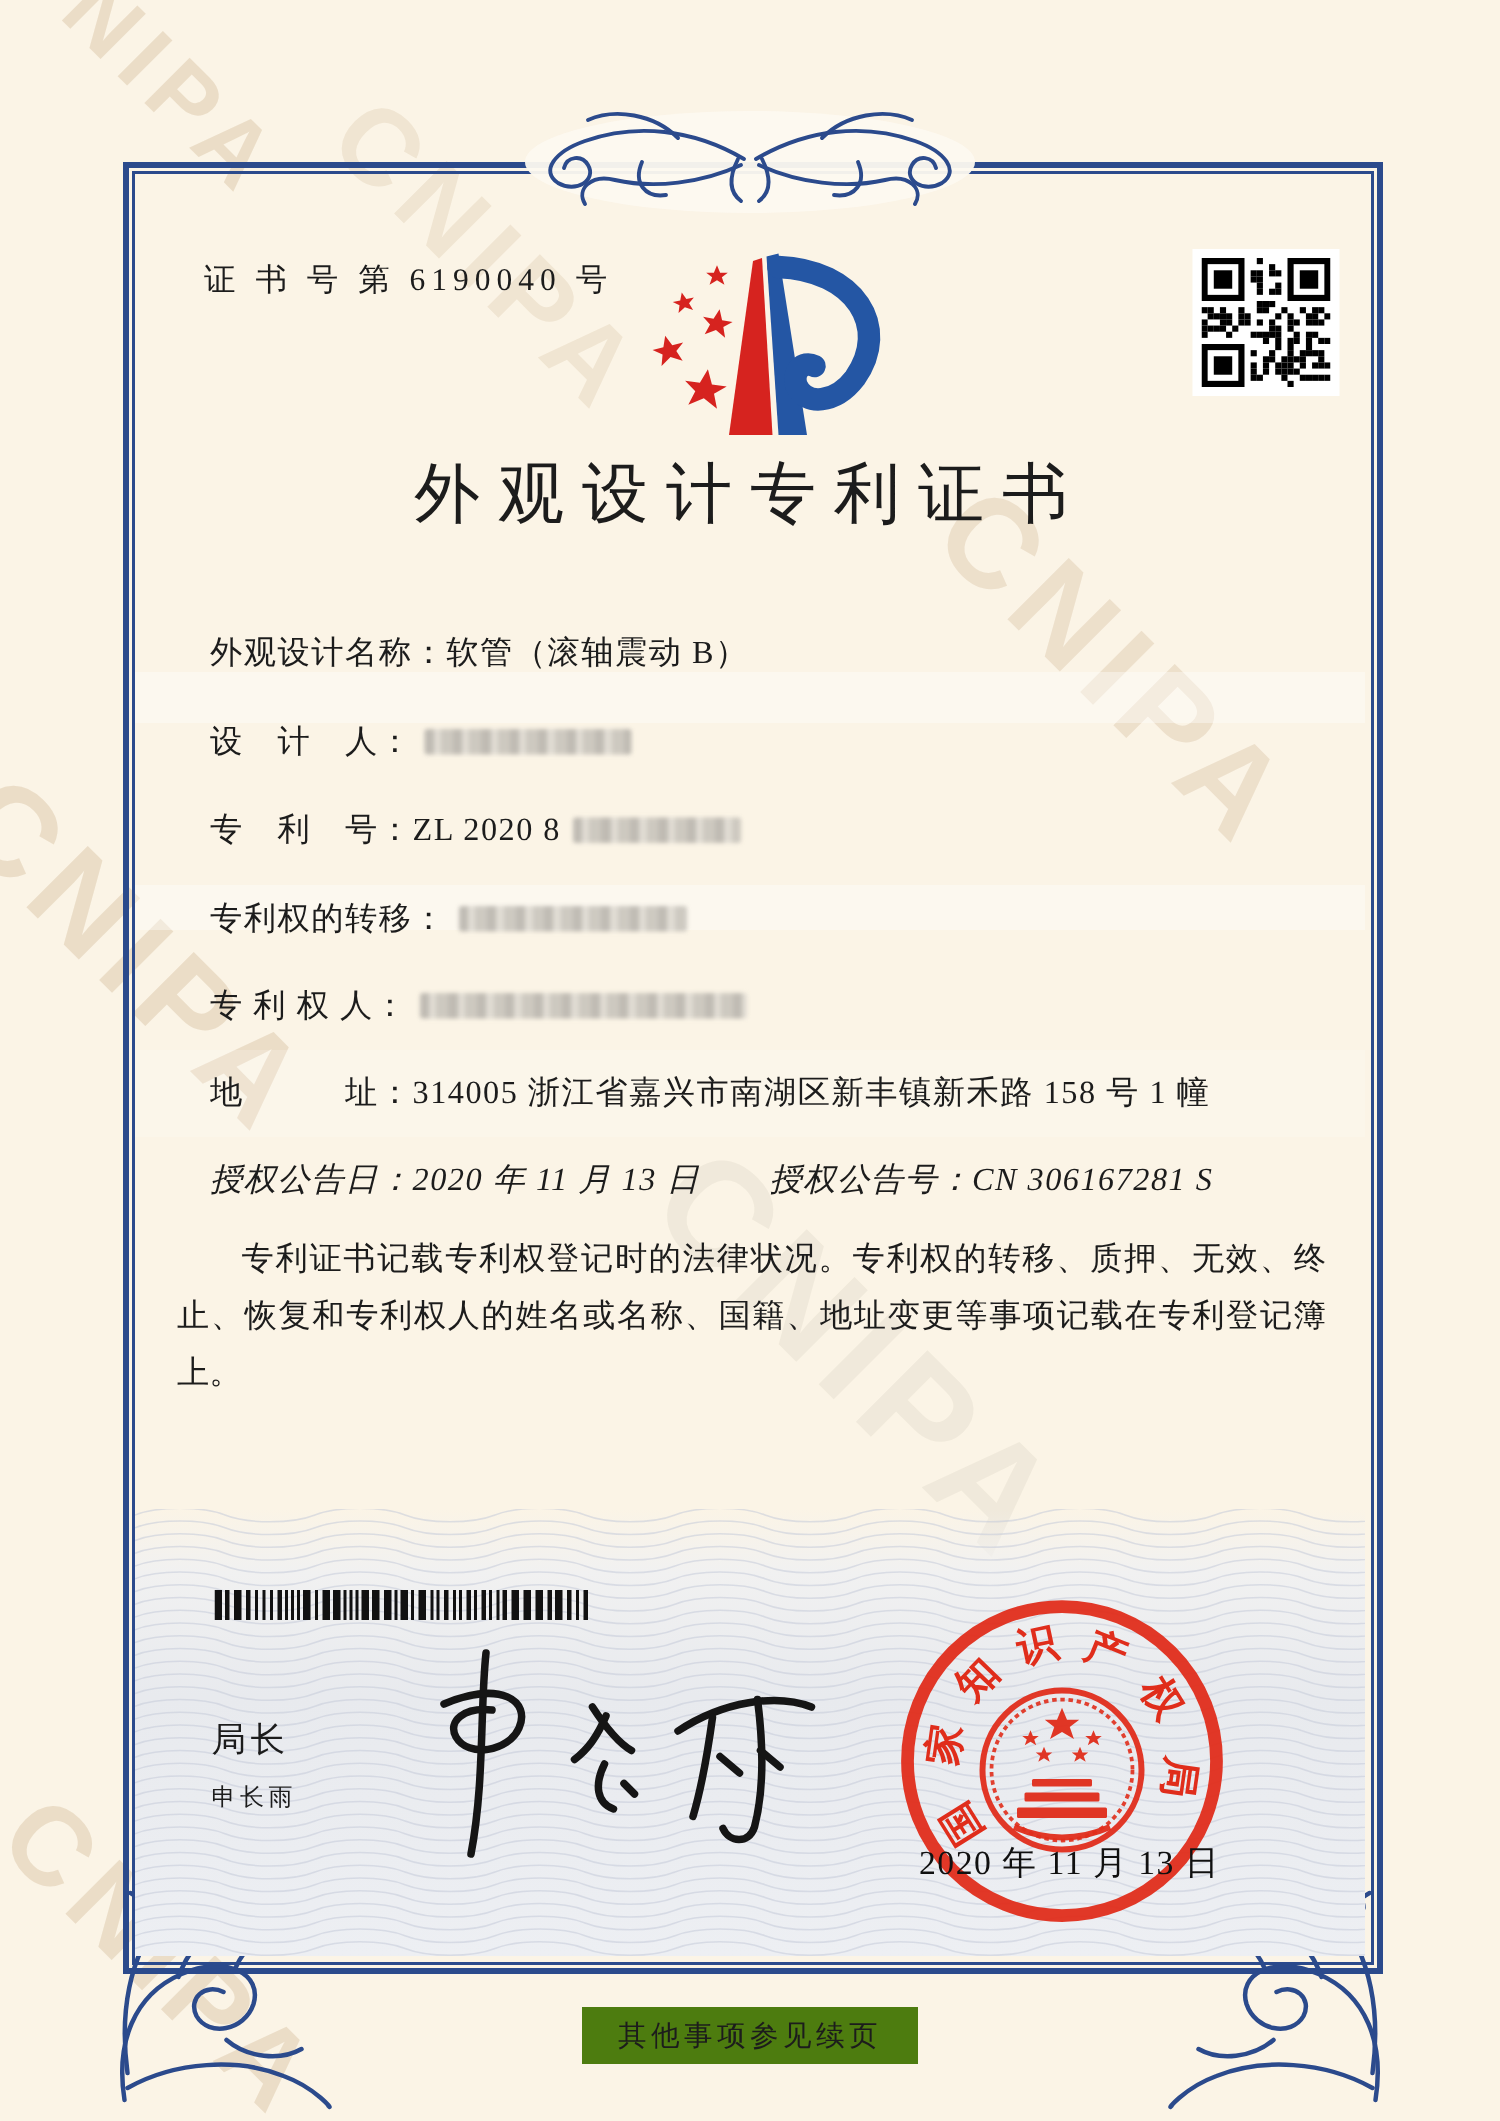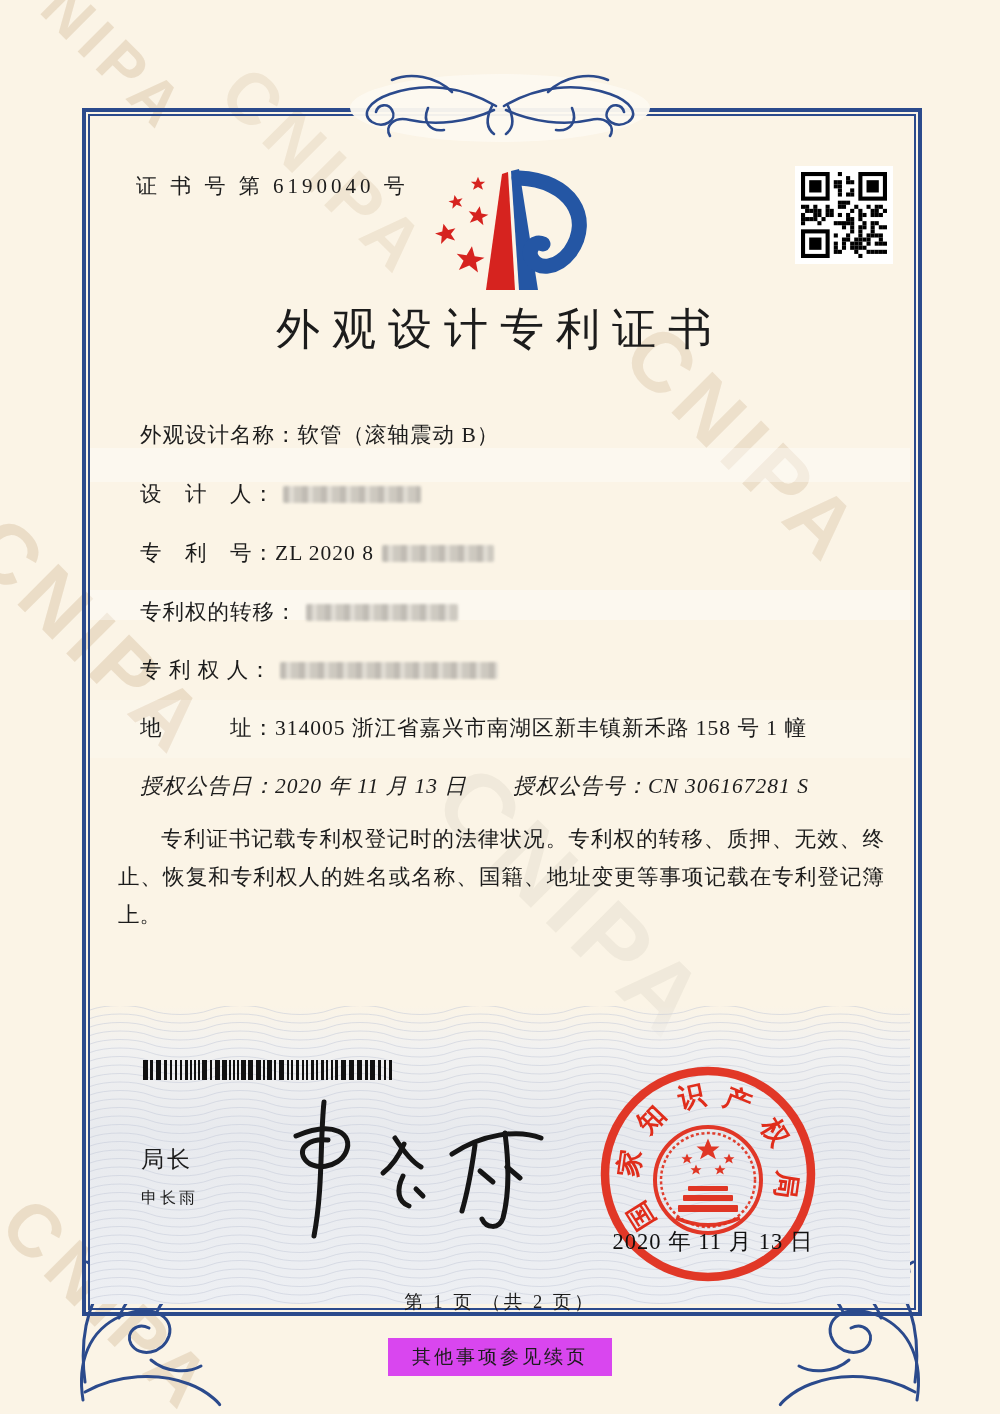--- a/index.html
+++ b/index.html
@@ -49,21 +49,21 @@
   .barcode{position:absolute;left:143px;top:1060px;width:258px;height:20px;}
   .sig-title{position:absolute;left:141px;top:1144px;font-size:23px;letter-spacing:3px;
              font-family:"Liberation Sans","DejaVu Sans",sans-serif;}
   .sig-name{position:absolute;left:141px;top:1188px;font-size:16px;letter-spacing:3px;
             font-family:Liberation Mono, monospace;}
   .signature{position:absolute;left:256px;top:1094px;width:300px;height:150px;}
   .seal{position:absolute;left:592px;top:1058px;width:232px;height:232px;}
   .seal-date{position:absolute;left:608px;top:1226px;width:210px;text-align:center;
              font-size:22.5px;letter-spacing:1px;color:#101010;}
   .page-info{position:absolute;left:0;right:0;top:1289px;text-align:center;font-size:18.5px;letter-spacing:3px;}
-  .note-box{position:absolute;left:388px;top:1338px;width:224px;height:38px;background:#d946ef;
+  .note-box{position:absolute;left:388px;top:1338px;width:224px;height:38px;background:#4d7c0f;
             display:flex;align-items:center;justify-content:center;font-size:19px;letter-spacing:3px;}
 </style>
 </head>
 <body>
 
 <div class="page">
 
   <div class="wm wm1">CNIPA</div>
   <div class="wm wm2">CNIPA</div>
   <div class="wm wm3">CNIPA</div>
@@ -420,16 +420,15 @@
           </g>
         <rect x="96" y="128" width="40" height="5" rx="1"></rect>
         <rect x="91" y="137" width="50" height="6" rx="1"></rect>
         <rect x="86" y="147" width="60" height="7" rx="1"></rect>
       </g>
       <path d="M84,160 Q116,174 148,160" stroke-width="4" opacity="0.95"></path>
     </g>
   </svg>
   <div class="seal-date">2020 年 11 月 13 日</div>
 
-  <div class="page-info">第 1 页 （共 2 页）</div>
   <div class="note-box">其他事项参见续页</div>
 
 </div>
 
 </body></html>

